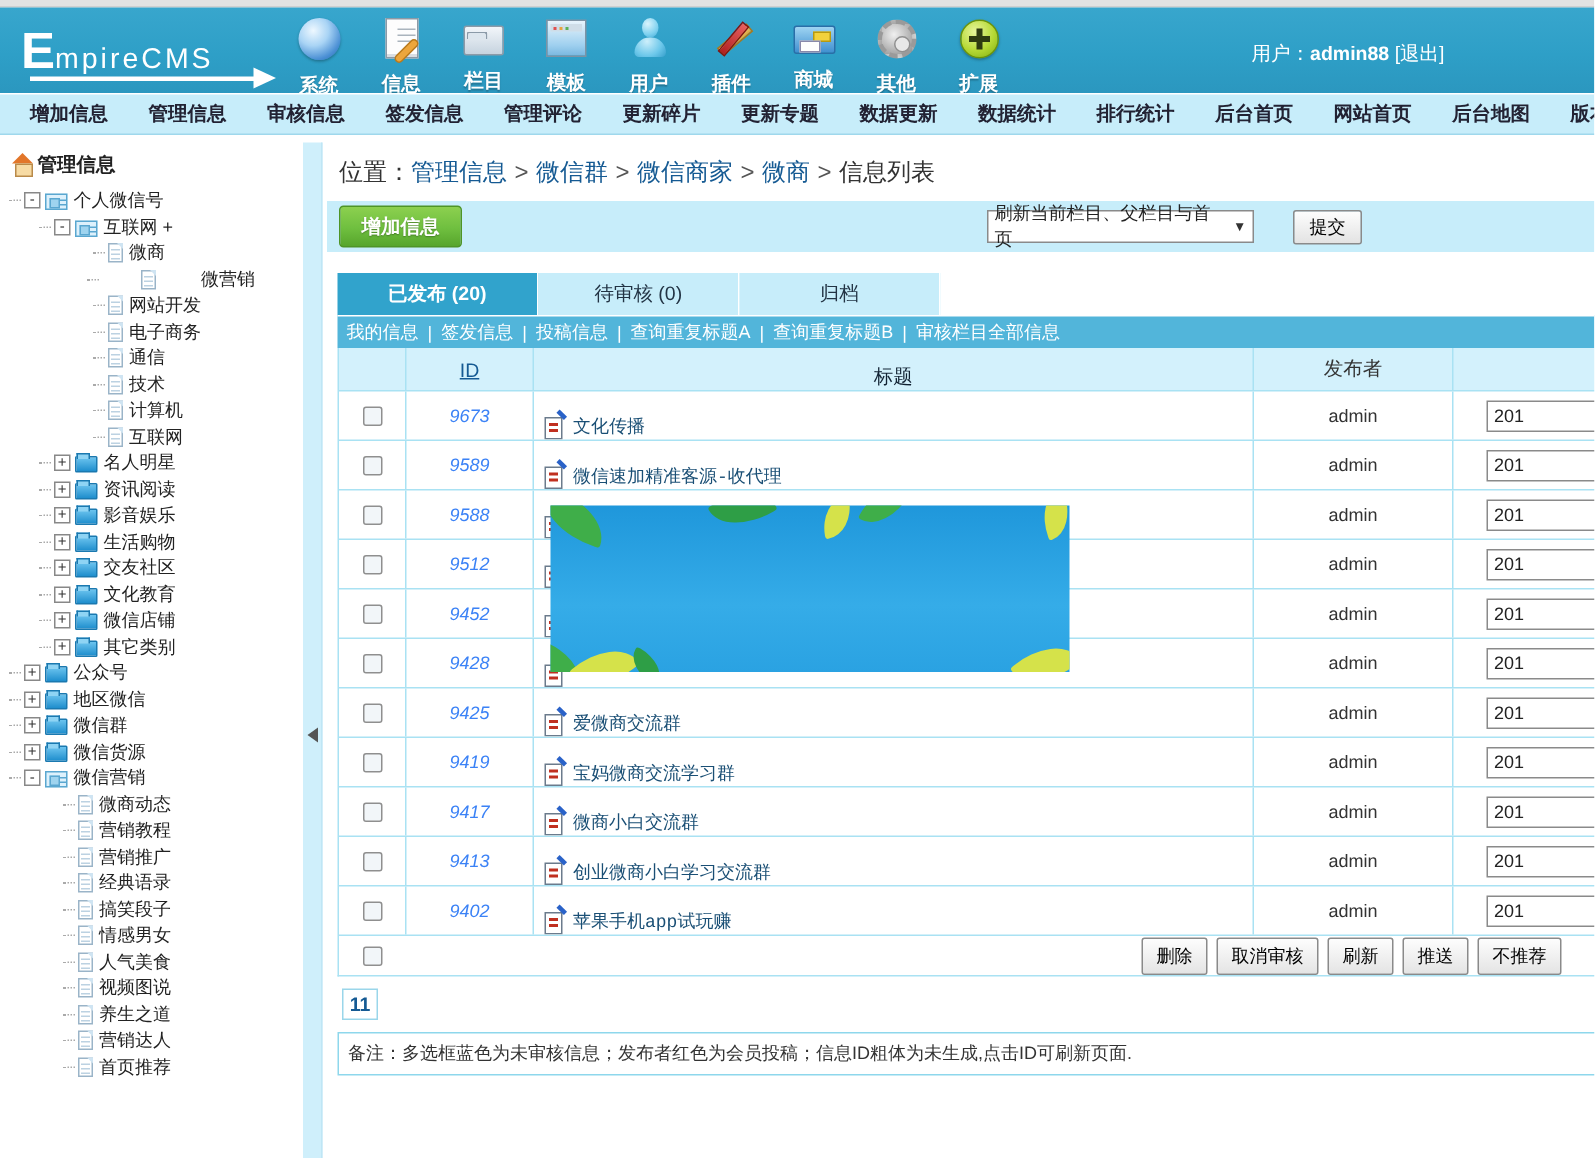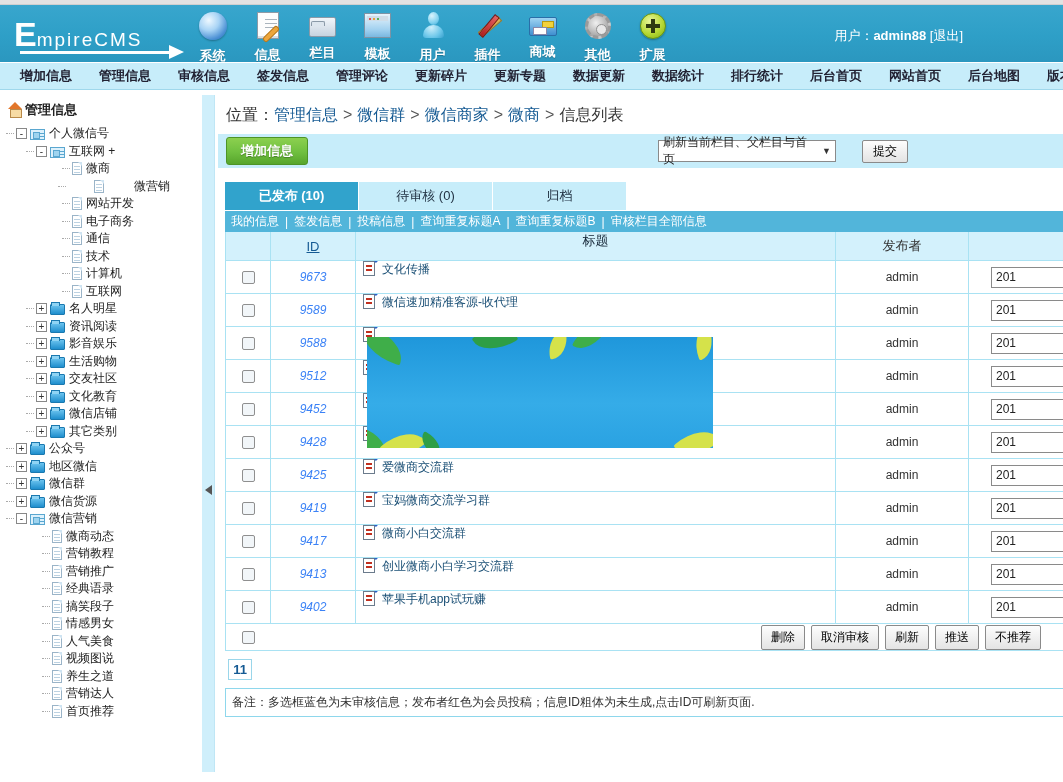--- a/index.html
+++ b/index.html
@@ -122,21 +122,21 @@
   .filter-bar { margin-left:7px; height:22px; background:var(--bar_blue); display:flex; align-items:center; padding-left:6px;
     font-size:12px; color:#fff; border-top:1px solid #fff; }
   .filter-bar a { color:#fff; text-decoration:none; cursor:pointer; }
   .filter-bar .fsep { margin:0 6px; }
 
   .dtable { margin-left:7px; width:845px; border:1px solid var(--border_light); border-top:none; font-size:12px; }
   .thead { display:flex; height:28px; background:var(--table_header_bg); align-items:center; font-size:13px; color:#123; }
   .trow { display:flex; height:33px; background:#fff; align-items:center; border-top:1px solid var(--border_light); }
   .c-check { width:45px; display:flex; justify-content:center; align-self:stretch; align-items:center; border-right:1px solid var(--border_light); }
   .c-id    { width:85px; text-align:center; align-self:stretch; display:flex; align-items:center; justify-content:center; border-right:1px solid var(--border_light); color:#333; }
-  .c-title { width:480px; padding-left:7px; display:flex; align-items:flex-start; align-self:stretch; border-right:1px solid var(--border_light); overflow:hidden; }
+  .c-title { width:480px; padding-left:7px; display:flex; align-items:flex-end; align-self:stretch; border-right:1px solid var(--border_light); overflow:hidden;font-family:Liberation Mono, monospace; }
   .c-author{ width:133px; text-align:center; align-self:stretch; display:flex; align-items:center; justify-content:center; border-right:1px solid var(--border_light); color:#333; }
   .c-date  { flex:1; align-self:stretch; display:flex; align-items:center; padding-left:22px; }
   .date-box { width:78px; height:21px; border:1px solid #8a8a8a; background:#fff; font-size:12px; color:#222; display:flex; align-items:center; padding-left:4px; overflow:hidden; }
   .chk { width:13px; height:13px; border:1px solid #8f8f8f; border-radius:2px; background:#f2f6f9; cursor:pointer; }
   .id-link { color:#3b82f6; text-decoration:none; cursor:pointer;font-style:italic; }
   .thead .h-id { color:var(--link_blue); text-decoration:underline; cursor:pointer; }
   .title-icon { display:inline-block; position:relative; width:12px; height:15px; background:#fff; border:1px solid #6b7b8c; margin-right:7px; flex:none; }
   .title-icon:before { content:""; position:absolute; left:2px; top:3px; width:6px; height:2px; background:#c03020; box-shadow:0 4px 0 #c03020; }
   .title-icon:after { content:""; position:absolute; right:-4px; top:-4px; width:7px; height:3px; background:#2a62c8; transform:rotate(45deg); }
   .title-link { color:#1a4f75; text-decoration:none; cursor:pointer; white-space:nowrap; }
@@ -423,21 +423,21 @@
       <div class="refresh-wrap">
         <div class="select-box">
           <span>刷新当前栏目、父栏目与首页</span>
           <span class="arr">▼</span>
         </div>
         <button class="submit-btn">提交</button>
       </div>
     </div>
 
     <div class="tabs" id="tabs">
-        <div class="tab active">已发布 (10)</div>
+        <div class="tab active">已发布 (20)</div>
         <div class="tab">待审核 (0)</div>
         <div class="tab">归档</div>
       </div>
 
     <div class="filter-bar" id="filters">
         <a>我的信息</a>
         <span class="fsep">|</span>
         <a>签发信息</a>
         <span class="fsep">|</span>
         <a>投稿信息</a>

